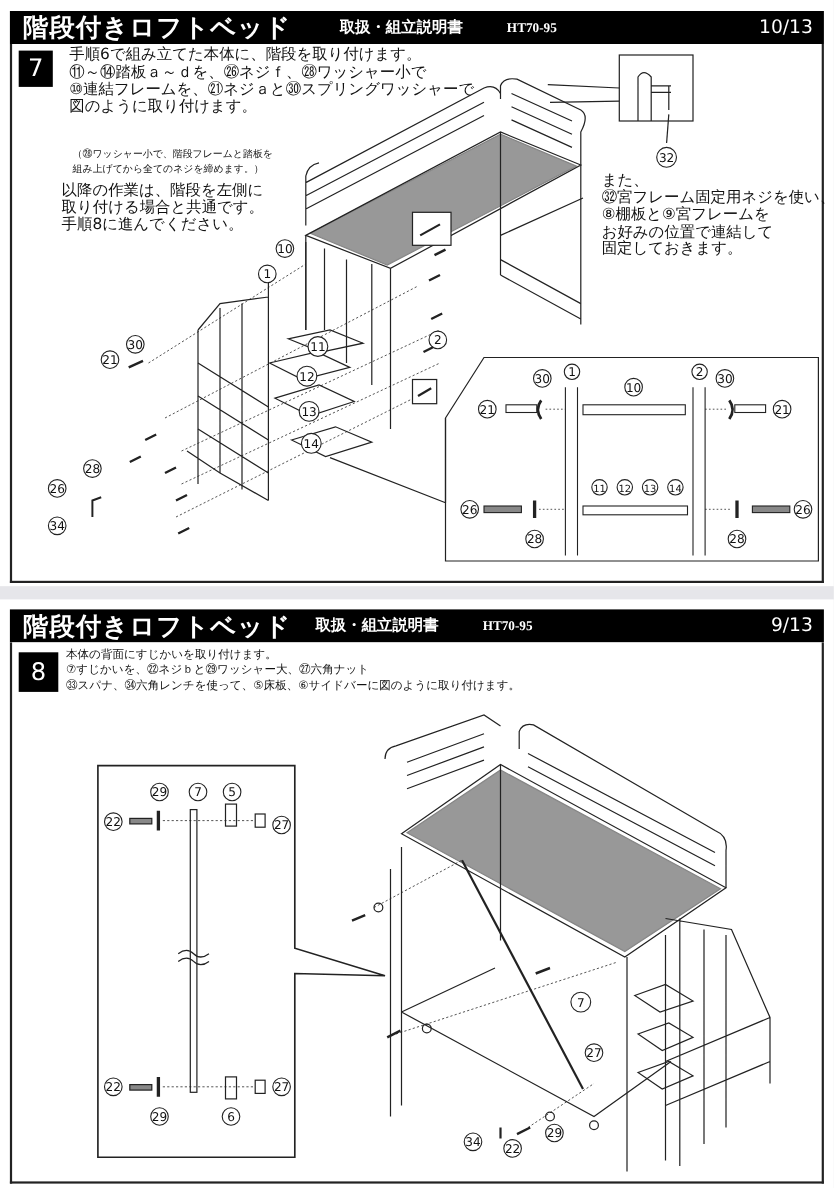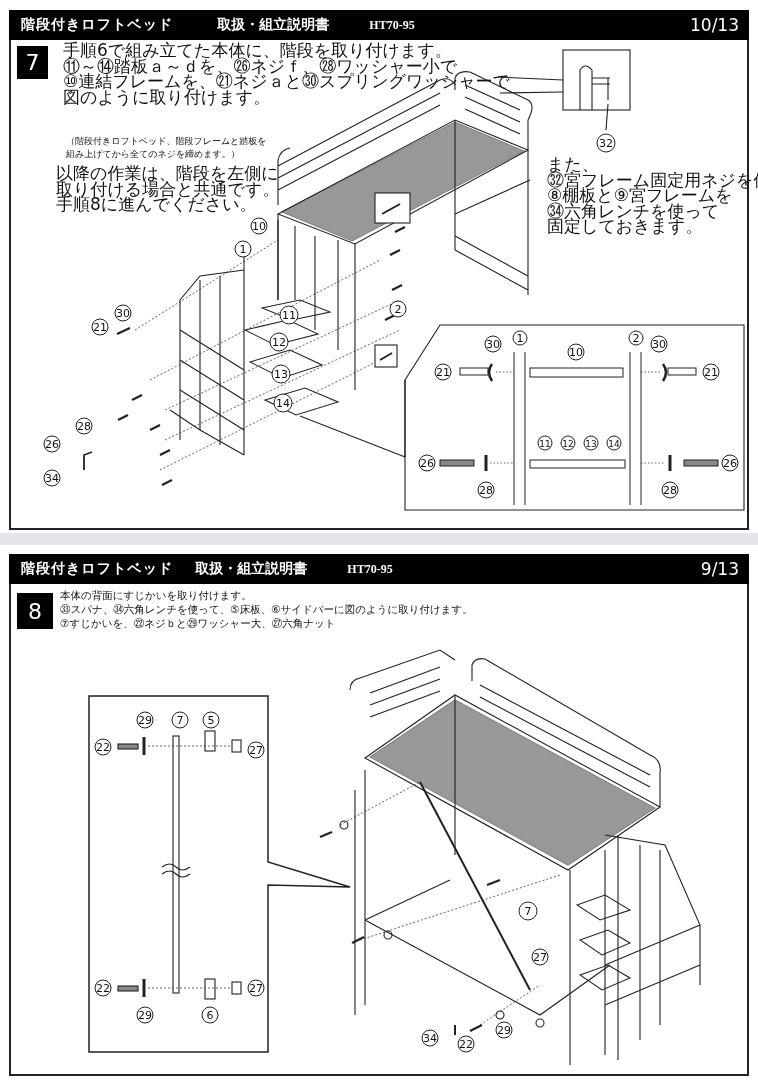--- a/index.html
+++ b/index.html
@@ -2,27 +2,27 @@
 <html><head>
 <meta charset="utf-8">
 <style>
   html,body{margin:0;padding:0;}
   body{width:758px;height:1080px;background:#f1f1f3;font-family:"DejaVu Sans",sans-serif;color:#111;position:relative;overflow:hidden;}
   .page{position:absolute;left:0;width:758px;background:#fff;}
   .page1{top:0;height:533px;}
   .page2{top:545px;height:535px;}
   .sep{position:absolute;left:0;top:533px;width:758px;height:12px;background:#e6e6ea;}
   .hdr{position:absolute;left:9px;right:9px;height:30px;background:#000;color:#fff;display:flex;align-items:center;}
-  .hdr .title{font-weight:bold;font-size:14px;margin-left:12px;letter-spacing:1px;}
+  .hdr .title{font-weight:bold;font-size:23px;margin-left:12px;letter-spacing:1px;}
   .hdr .sub{font-weight:bold;font-size:14px;margin-left:44px;}
   .hdr .model{font-weight:bold;font-size:12px;margin-left:40px;font-family:Liberation Serif, serif;}
   .hdr .pg{font-weight:normal;font-size:17px;margin-left:auto;margin-right:10px;}
   .frame{position:absolute;left:9px;right:9px;border:2px solid #222;border-top:none;background:#fff;}
   .stepnum{position:absolute;background:#000;color:#fff;font-size:22px;width:31px;height:33px;display:flex;align-items:center;justify-content:center;}
-  .txt{position:absolute;font-size:17px;line-height:15.5px;white-space:nowrap;}
+  .txt{position:absolute;font-size:14px;line-height:15.5px;white-space:nowrap;}
   .small{font-size:9px;line-height:13px;}
   svg{position:absolute;left:0;top:0;}
   .lbl{font-family:"DejaVu Sans",sans-serif;font-size:11px;fill:#111;}
 </style>
 </head>
 <body>
 
 <div class="page page1">
   <div class="hdr" style="top:10px;">
     <span class="title">階段付きロフトベッド</span>
@@ -34,33 +34,33 @@
 
   <div class="stepnum" style="left:17px;top:46px;">7</div>
 
   <div class="txt" style="left:63px;top:43px;">
     <div>手順6で組み立てた本体に、階段を取り付けます。</div>
     <div>⑪～⑭踏板ａ～ｄを、㉖ネジｆ、㉘ワッシャー小で</div>
     <div>⑩連結フレームを、㉑ネジａと㉚スプリングワッシャーで</div>
     <div>図のように取り付けます。</div>
   </div>
   <div class="txt small" style="left:66px;top:135px;">
-    <div>（階段付きロフトベッド、階段フレームと踏板を</div>
+    <div>（㉘ワッシャー小で、階段フレームと踏板を</div>
     <div>組み上げてから全てのネジを締めます。）</div>
   </div>
   <div class="txt" style="left:56px;top:166px;">
     <div>以降の作業は、階段を左側に</div>
     <div>取り付ける場合と共通です。</div>
     <div>手順8に進んでください。</div>
   </div>
   <div class="txt" style="left:547px;top:157px;">
     <div>また、</div>
     <div>㉜宮フレーム固定用ネジを使い、</div>
     <div>⑧棚板と⑨宮フレームを</div>
-    <div>㉞六角レンチを使って</div>
+    <div>お好みの位置で連結して</div>
     <div>固定しておきます。</div>
   </div>
 
   <svg width="758" height="533">
     <g stroke="#222" fill="none" stroke-width="1.1">
 
       <path d="M278,214 L455,120 L528,150 L355,244 Z" fill="#fff"></path>
       <path d="M282,212 L455,122 L524,151 L352,241 Z" fill="#444" opacity="0.55"></path>
       <path d="M278,214 L278,300 M355,244 L355,390 M528,150 L528,295 M455,120 L455,250"></path>
       <path d="M278,190 L440,105 M278,178 L440,93 M278,166 L440,80 Q450,76 455,85 M278,205 L278,160 Q280,150 290,148"></path>
@@ -181,22 +181,22 @@
     <span class="sub" style="margin-left:22px;">取扱・組立説明書</span>
     <span class="model">HT70-95</span>
     <span class="pg">9/13</span>
   </div>
   <div class="frame" style="top:39px;height:490px;"></div>
 
   <div class="stepnum" style="left:17px;top:48px;height:36px;width:36px;">8</div>
 
   <div class="txt" style="left:60px;top:43px;line-height:14px;font-size:10.5px;">
     <div>本体の背面にすじかいを取り付けます。</div>
+    <div>⑦すじかいを、㉒ネジｂと㉙ワッシャー大、㉗六角ナット</div>
     <div>㉝スパナ、㉞六角レンチを使って、⑤床板、⑥サイドバーに図のように取り付けます。</div>
-    <div>⑦すじかいを、㉒ネジｂと㉙ワッシャー大、㉗六角ナット</div>
   </div>
 
   <svg width="758" height="535">
     <g stroke="#222" fill="none" stroke-width="1.1">
 
       <path d="M89,151 L268,151 L268,317 L350,342 L268,340 L268,507 L89,507 Z" fill="#fff" stroke-width="1.5"></path>
       <rect x="173" y="191" width="6" height="257"></rect>
       <path d="M162,322 Q170,316 176,322 Q182,328 190,322 M162,329 Q170,323 176,329 Q182,335 190,329"></path>
       <rect x="205" y="186" width="10" height="20"></rect>
       <rect x="205" y="434" width="10" height="20"></rect>

